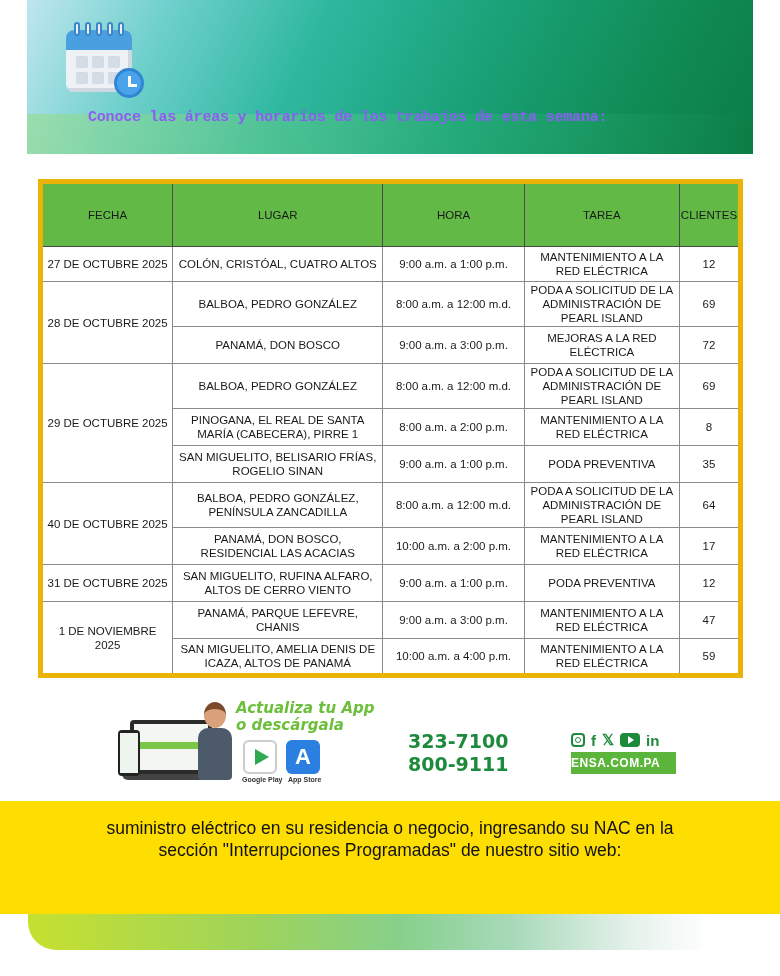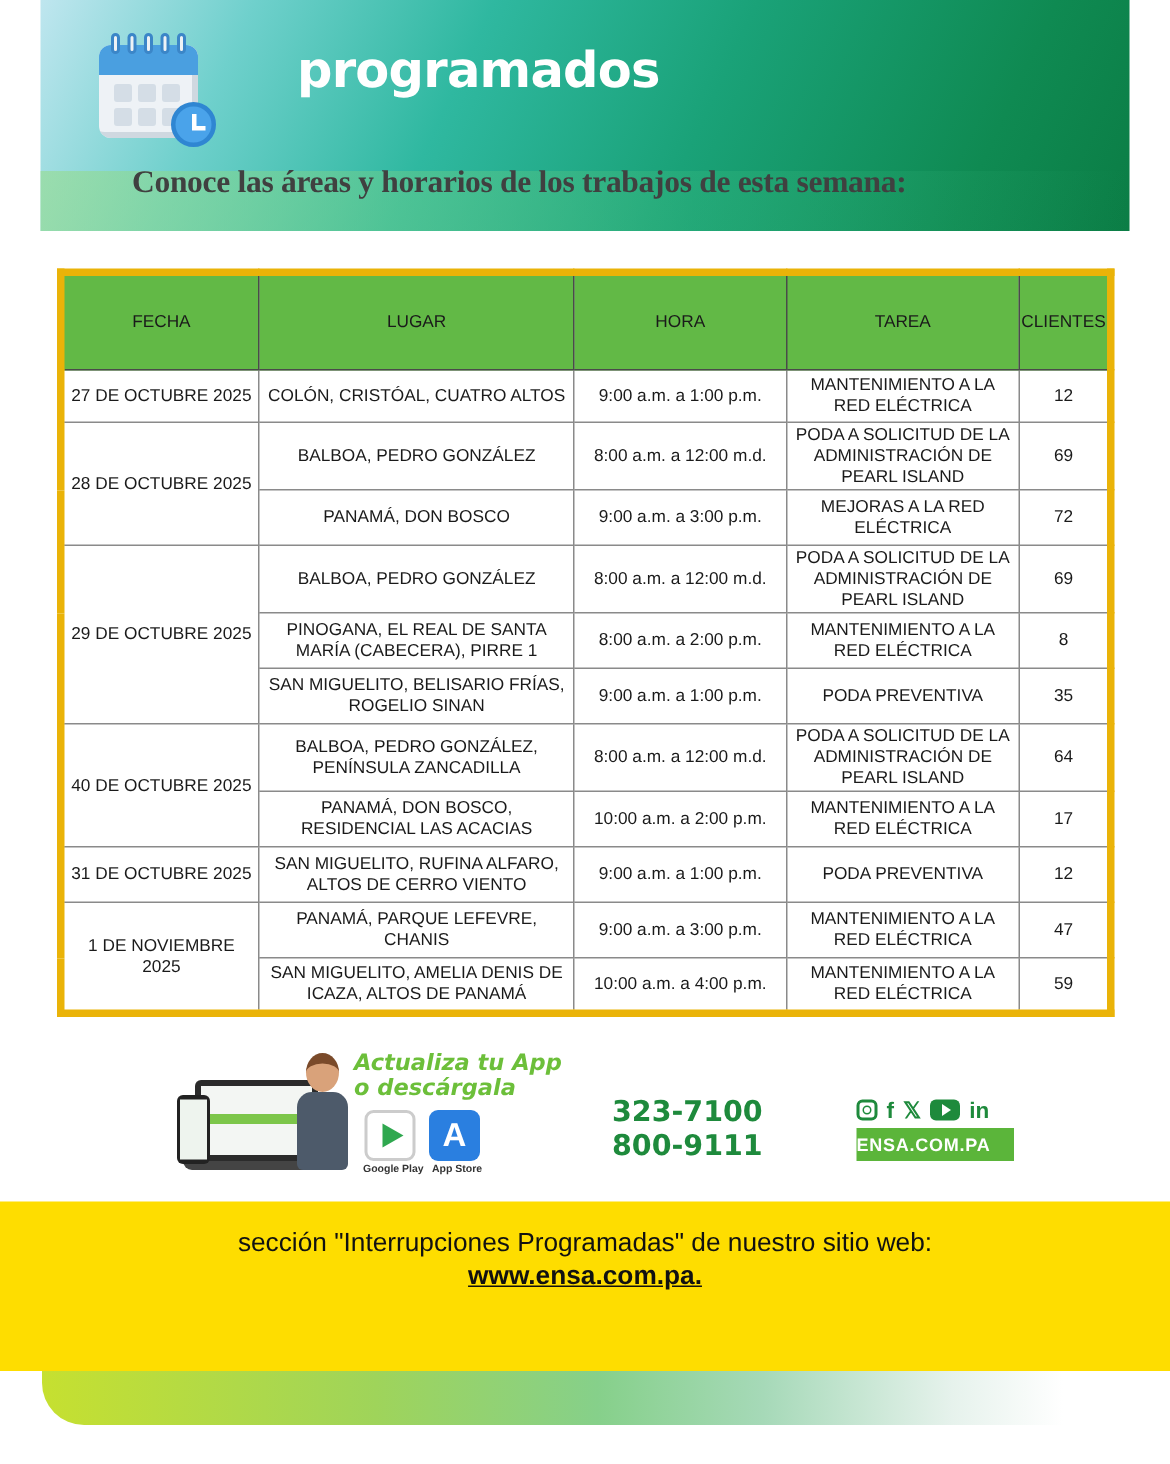--- a/index.html
+++ b/index.html
@@ -12,21 +12,21 @@
   .cal .body { position: absolute; left: 0; top: 8px; width: 66px; height: 62px; background: #eef2f6; border-radius: 8px; box-shadow: inset -4px -4px 0 #cfd8e0; }
   .cal .top { position: absolute; left: 0; top: 8px; width: 66px; height: 20px; background: #4a9fe0; border-radius: 8px 8px 0 0; }
   .cal .rings { position: absolute; left: 8px; top: 0; width: 50px; height: 14px; display: flex; justify-content: space-between; }
   .cal .rings span { width: 6px; height: 14px; border: 2px solid #3b86c8; border-radius: 4px; background: #eef2f6; }
   .cal .grid { position: absolute; left: 10px; top: 34px; width: 44px; height: 28px; display: grid; grid-template-columns: repeat(3, 1fr); gap: 4px; }
   .cal .grid span { background: #d4dde6; border-radius: 2px; }
   .cal .clock { position: absolute; left: 48px; top: 46px; width: 30px; height: 30px; border-radius: 50%; background: #4aa3ea; border: 3px solid #2f86d2; }
   .cal .clock::before { content: ""; position: absolute; left: 11px; top: 5px; width: 3px; height: 10px; background: #fff; }
   .cal .clock::after { content: ""; position: absolute; left: 11px; top: 13px; width: 9px; height: 3px; background: #fff; }
   .title { position: absolute; left: 198px; top: 30px; color: #fff; font-weight: bold; font-size: 33px; line-height: 34px; font-family: "DejaVu Sans", sans-serif; letter-spacing: -0.5px; }
-  .subtitle { position: absolute; left: 88px; top: 109px; color: #404040; font-weight: bold; font-size: 21px; font-family: Liberation Serif, serif; letter-spacing: -0.2px; }
+  .subtitle { position: absolute; left: 88px; top: 109px; color: #8b5cf6; font-weight: bold; font-size: 15px; font-family: Liberation Mono, monospace; letter-spacing: -0.2px; }
 
   table { position: absolute; left: 38px; top: 179px; width: 705px; border-collapse: collapse; font-family: "Liberation Sans", sans-serif; font-size: 11.5px; color: #1a1a1a; }
   th { background: #62b946; height: 65px; font-weight: normal; border: 1px solid #4a4a4a; font-size: 11.5px; color: #1a1a1a; }
   td { border: 1px solid #8a8a8a; text-align: center; vertical-align: middle; padding: 1px 3px; line-height: 14px; }
   table { border: 5px solid #eab308; }
   .c-fecha { width: 133px; }
   .c-lugar { width: 212px; }
   .c-hora { width: 143px; text-align: center; }
   .c-tarea { width: 156px; }
   .c-cli { width: 61px; }
@@ -77,21 +77,20 @@
       <span></span>
       <span></span>
       <span></span>
       <span></span>
       <span></span>
       <span></span>
     </div>
   <div class="clock"></div>
 </div>
 <div class="title">
-  <div>programados</div>
 </div>
 <div class="subtitle">Conoce las áreas y horarios de los trabajos de esta semana:</div>
 
 <table>
   <thead>
     <tr>
       <th class="c-fecha">FECHA</th>
       <th class="c-lugar">LUGAR</th>
       <th class="c-hora">HORA</th>
       <th class="c-tarea">TAREA</th>
@@ -203,16 +202,16 @@
 <div class="social">
   <span class="ig"></span>
   <span>f</span>
   <span>𝕏</span>
   <span class="yt"></span>
   <span>in</span>
 </div>
 <div class="site-badge">ENSA.COM.PA</div>
 
 <div class="notice">
+  <div>suministro eléctrico en su residencia o negocio, ingresando su NAC en la</div>
   <div>sección "Interrupciones Programadas" de nuestro sitio web:</div>
-  <div class="link">www.ensa.com.pa.</div>
 </div>
 <div class="wave"></div>
 
 </body></html>

